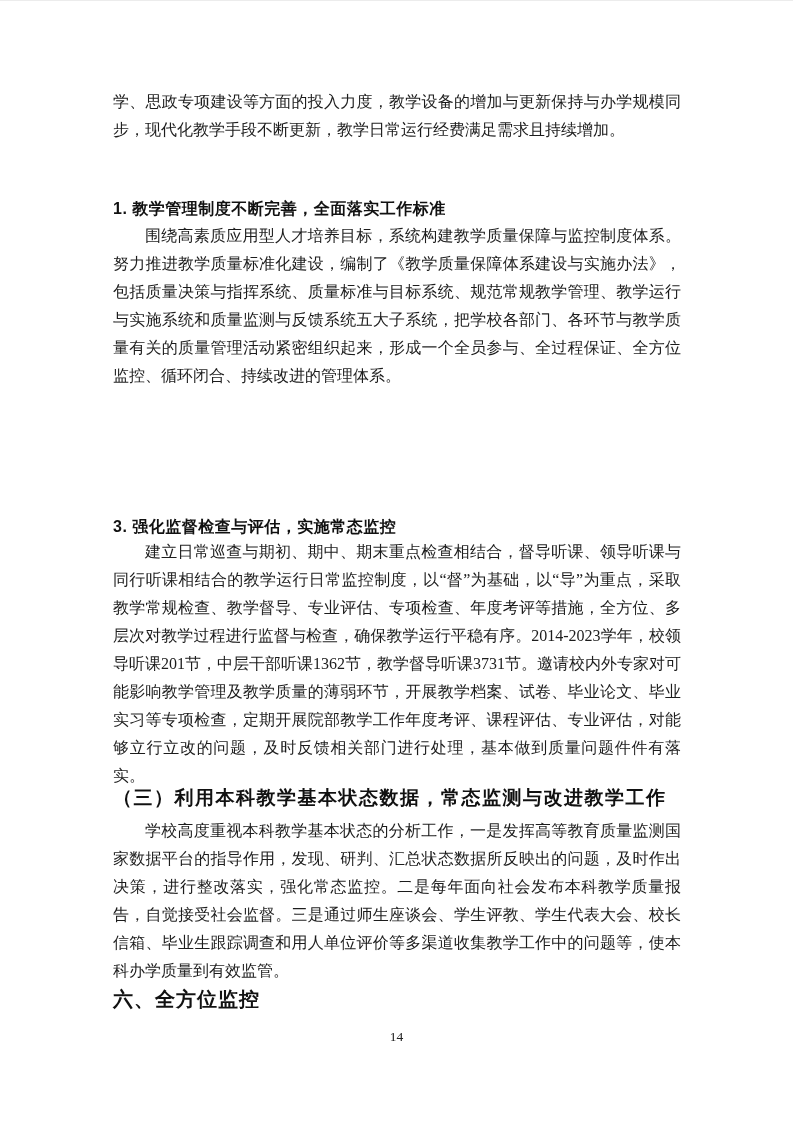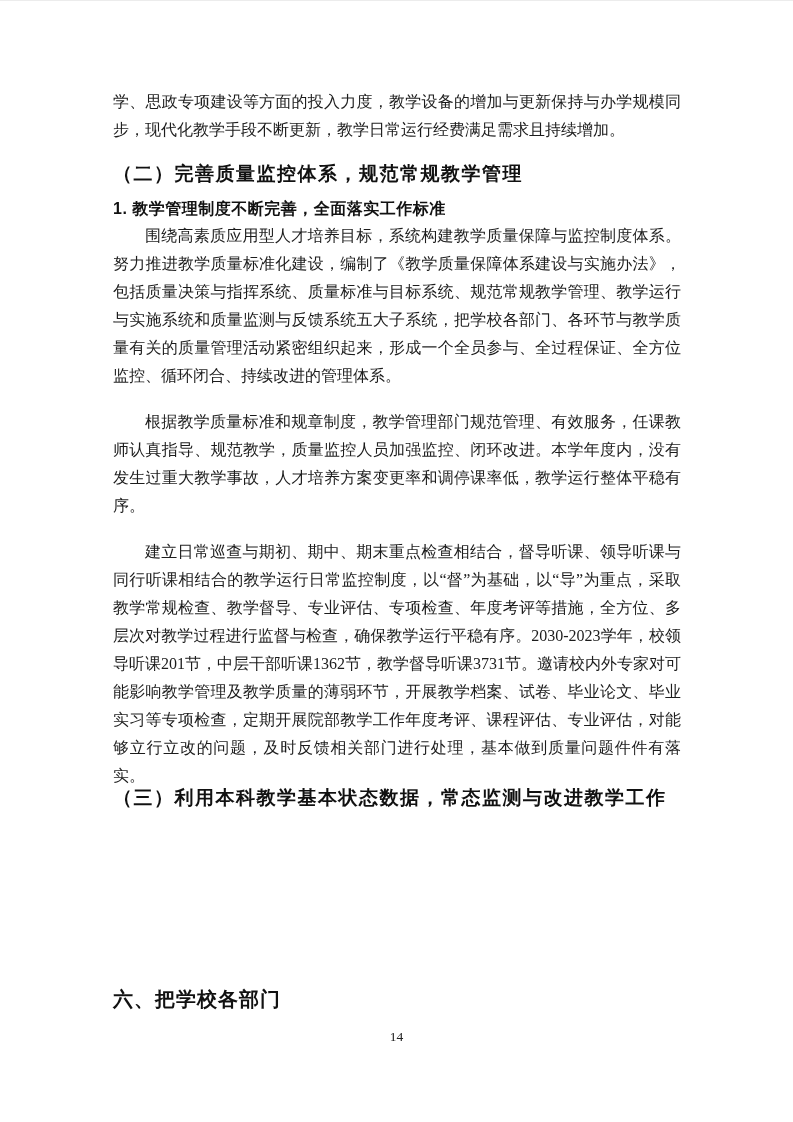--- a/index.html
+++ b/index.html
@@ -81,32 +81,32 @@
   .b9  { top: 816px; }
   .b10 { top: 984px; }
 </style>
 </head>
 <body>
 
 <div class="doc-page">
 
   <p class="blk body-p b0">学、思政专项建设等方面的投入力度，教学设备的增加与更新保持与办学规模同步，现代化教学手段不断更新，教学日常运行经费满足需求且持续增加。</p>
 
-  <div class="blk h2 b1">（二）完善质量监控体系，规范常规教学管理</div>
 
   <div class="blk h3 b2">1. 教学管理制度不断完善，全面落实工作标准</div>
 
   <p class="blk body-p indent b3">围绕高素质应用型人才培养目标，系统构建教学质量保障与监控制度体系。努力推进教学质量标准化建设，编制了《教学质量保障体系建设与实施办法》，包括质量决策与指挥系统、质量标准与目标系统、规范常规教学管理、教学运行与实施系统和质量监测与反馈系统五大子系统，把学校各部门、各环节与教学质量有关的质量管理活动紧密组织起来，形成一个全员参与、全过程保证、全方位监控、循环闭合、持续改进的管理体系。</p>
 
 
-  <p class="blk body-p indent b5">根据教学质量标准和规章制度，教学管理部门规范管理、有效服务，任课教师认真指导、规范教学，质量监控人员加强监控、闭环改进。本学年度内，没有发生过重大教学事故，人才培养方案变更率和调停课率低，教学运行整体平稳有序。</p>
 
+  <div class="blk h3 b6">3. 强化监督检查与评估，实施常态监控</div>
 
-  <p class="blk body-p indent b7">建立日常巡查与期初、期中、期末重点检查相结合，督导听课、领导听课与同行听课相结合的教学运行日常监控制度，以“督”为基础，以“导”为重点，采取教学常规检查、教学督导、专业评估、专项检查、年度考评等措施，全方位、多层次对教学过程进行监督与检查，确保教学运行平稳有序。2030-2023学年，校领导听课201节，中层干部听课1362节，教学督导听课3731节。邀请校内外专家对可能影响教学管理及教学质量的薄弱环节，开展教学档案、试卷、毕业论文、毕业实习等专项检查，定期开展院部教学工作年度考评、课程评估、专业评估，对能够立行立改的问题，及时反馈相关部门进行处理，基本做到质量问题件件有落实。</p>
+  <p class="blk body-p indent b7">建立日常巡查与期初、期中、期末重点检查相结合，督导听课、领导听课与同行听课相结合的教学运行日常监控制度，以“督”为基础，以“导”为重点，采取教学常规检查、教学督导、专业评估、专项检查、年度考评等措施，全方位、多层次对教学过程进行监督与检查，确保教学运行平稳有序。2014-2023学年，校领导听课201节，中层干部听课1362节，教学督导听课3731节。邀请校内外专家对可能影响教学管理及教学质量的薄弱环节，开展教学档案、试卷、毕业论文、毕业实习等专项检查，定期开展院部教学工作年度考评、课程评估、专业评估，对能够立行立改的问题，及时反馈相关部门进行处理，基本做到质量问题件件有落实。</p>
 
   <div class="blk h2 b8">（三）利用本科教学基本状态数据，常态监测与改进教学工作</div>
 
+  <p class="blk body-p indent b9">学校高度重视本科教学基本状态的分析工作，一是发挥高等教育质量监测国家数据平台的指导作用，发现、研判、汇总状态数据所反映出的问题，及时作出决策，进行整改落实，强化常态监控。二是每年面向社会发布本科教学质量报告，自觉接受社会监督。三是通过师生座谈会、学生评教、学生代表大会、校长信箱、毕业生跟踪调查和用人单位评价等多渠道收集教学工作中的问题等，使本科办学质量到有效监管。</p>
 
-  <div class="blk h1 b10">六、把学校各部门</div>
+  <div class="blk h1 b10">六、全方位监控</div>
 
   <div class="page-number">14</div>
 
 </div>
 
 </body></html>

